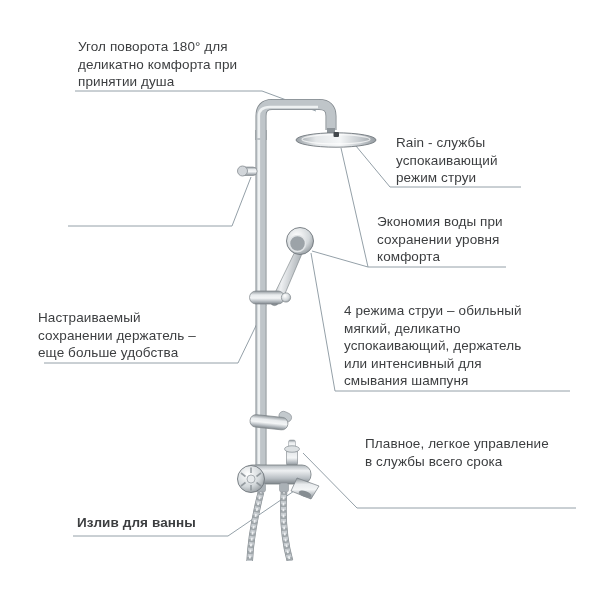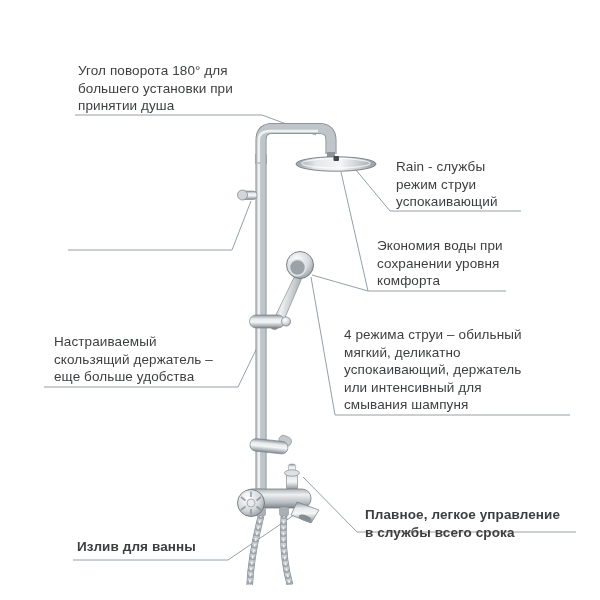--- a/index.html
+++ b/index.html
@@ -1,19 +1,18 @@
 <!DOCTYPE html>
 <html><head>
 <meta charset="utf-8">
 <style>
   html,body{margin:0;padding:0;}
   #stage{
     position:relative;width:600px;height:561px;background:#ffffff;overflow:hidden;
     font-family:"Liberation Sans", sans-serif;
-    margin-top:24px;
   }
   #art{position:absolute;left:0;top:0;}
   .label{
     position:absolute;
     font-size:13.5px;line-height:17.5px;color:#3c3e40;
     letter-spacing:.1px;white-space:nowrap;
   }
 </style>
 </head>
 <body>
@@ -146,52 +145,52 @@
             <line x1="251" y1="490.5" x2="251" y2="485"></line>
           </g>
           <circle cx="251" cy="479" r="4" fill="#e8ebed" stroke="#9aa1a6" stroke-width="0.8"></circle>
         </g>
       </g>
     </g>
   </svg>
 
   <div class="label" style="left:78px;top:38px;">
     <div>Угол поворота 180° для</div>
-    <div>большего установки при</div>
+    <div>деликатно комфорта при</div>
     <div>принятии душа</div>
   </div>
 
   <div class="label" style="left:396px;top:134px;">
     <div>Rain - службы</div>
+    <div>успокаивающий</div>
     <div>режим струи</div>
-    <div>успокаивающий</div>
   </div>
 
 
   <div class="label" style="left:377px;top:213px;">
     <div>Экономия воды при</div>
     <div>сохранении уровня</div>
     <div>комфорта</div>
   </div>
 
-  <div class="label" style="left:54px;top:309px;">
+  <div class="label" style="left:38px;top:309px;">
     <div>Настраиваемый</div>
-    <div>скользящий держатель –</div>
+    <div>сохранении держатель –</div>
     <div>еще больше удобства</div>
   </div>
 
   <div class="label" style="left:344px;top:302px;">
     <div>4 режима струи – обильный</div>
     <div>мягкий, деликатно</div>
     <div>успокаивающий, держатель</div>
     <div>или интенсивный для</div>
     <div>смывания шампуня</div>
   </div>
 
-  <div class="label" style="left:365px;top:482px;font-weight:bold;">
+  <div class="label" style="left:365px;top:435px;">
     <div>Плавное, легкое управление</div>
     <div>в службы всего срока</div>
   </div>
 
   <div class="label" style="left:77px;top:514px;font-weight:bold;">
     <div>Излив для ванны</div>
   </div>
 
 </div>
 

